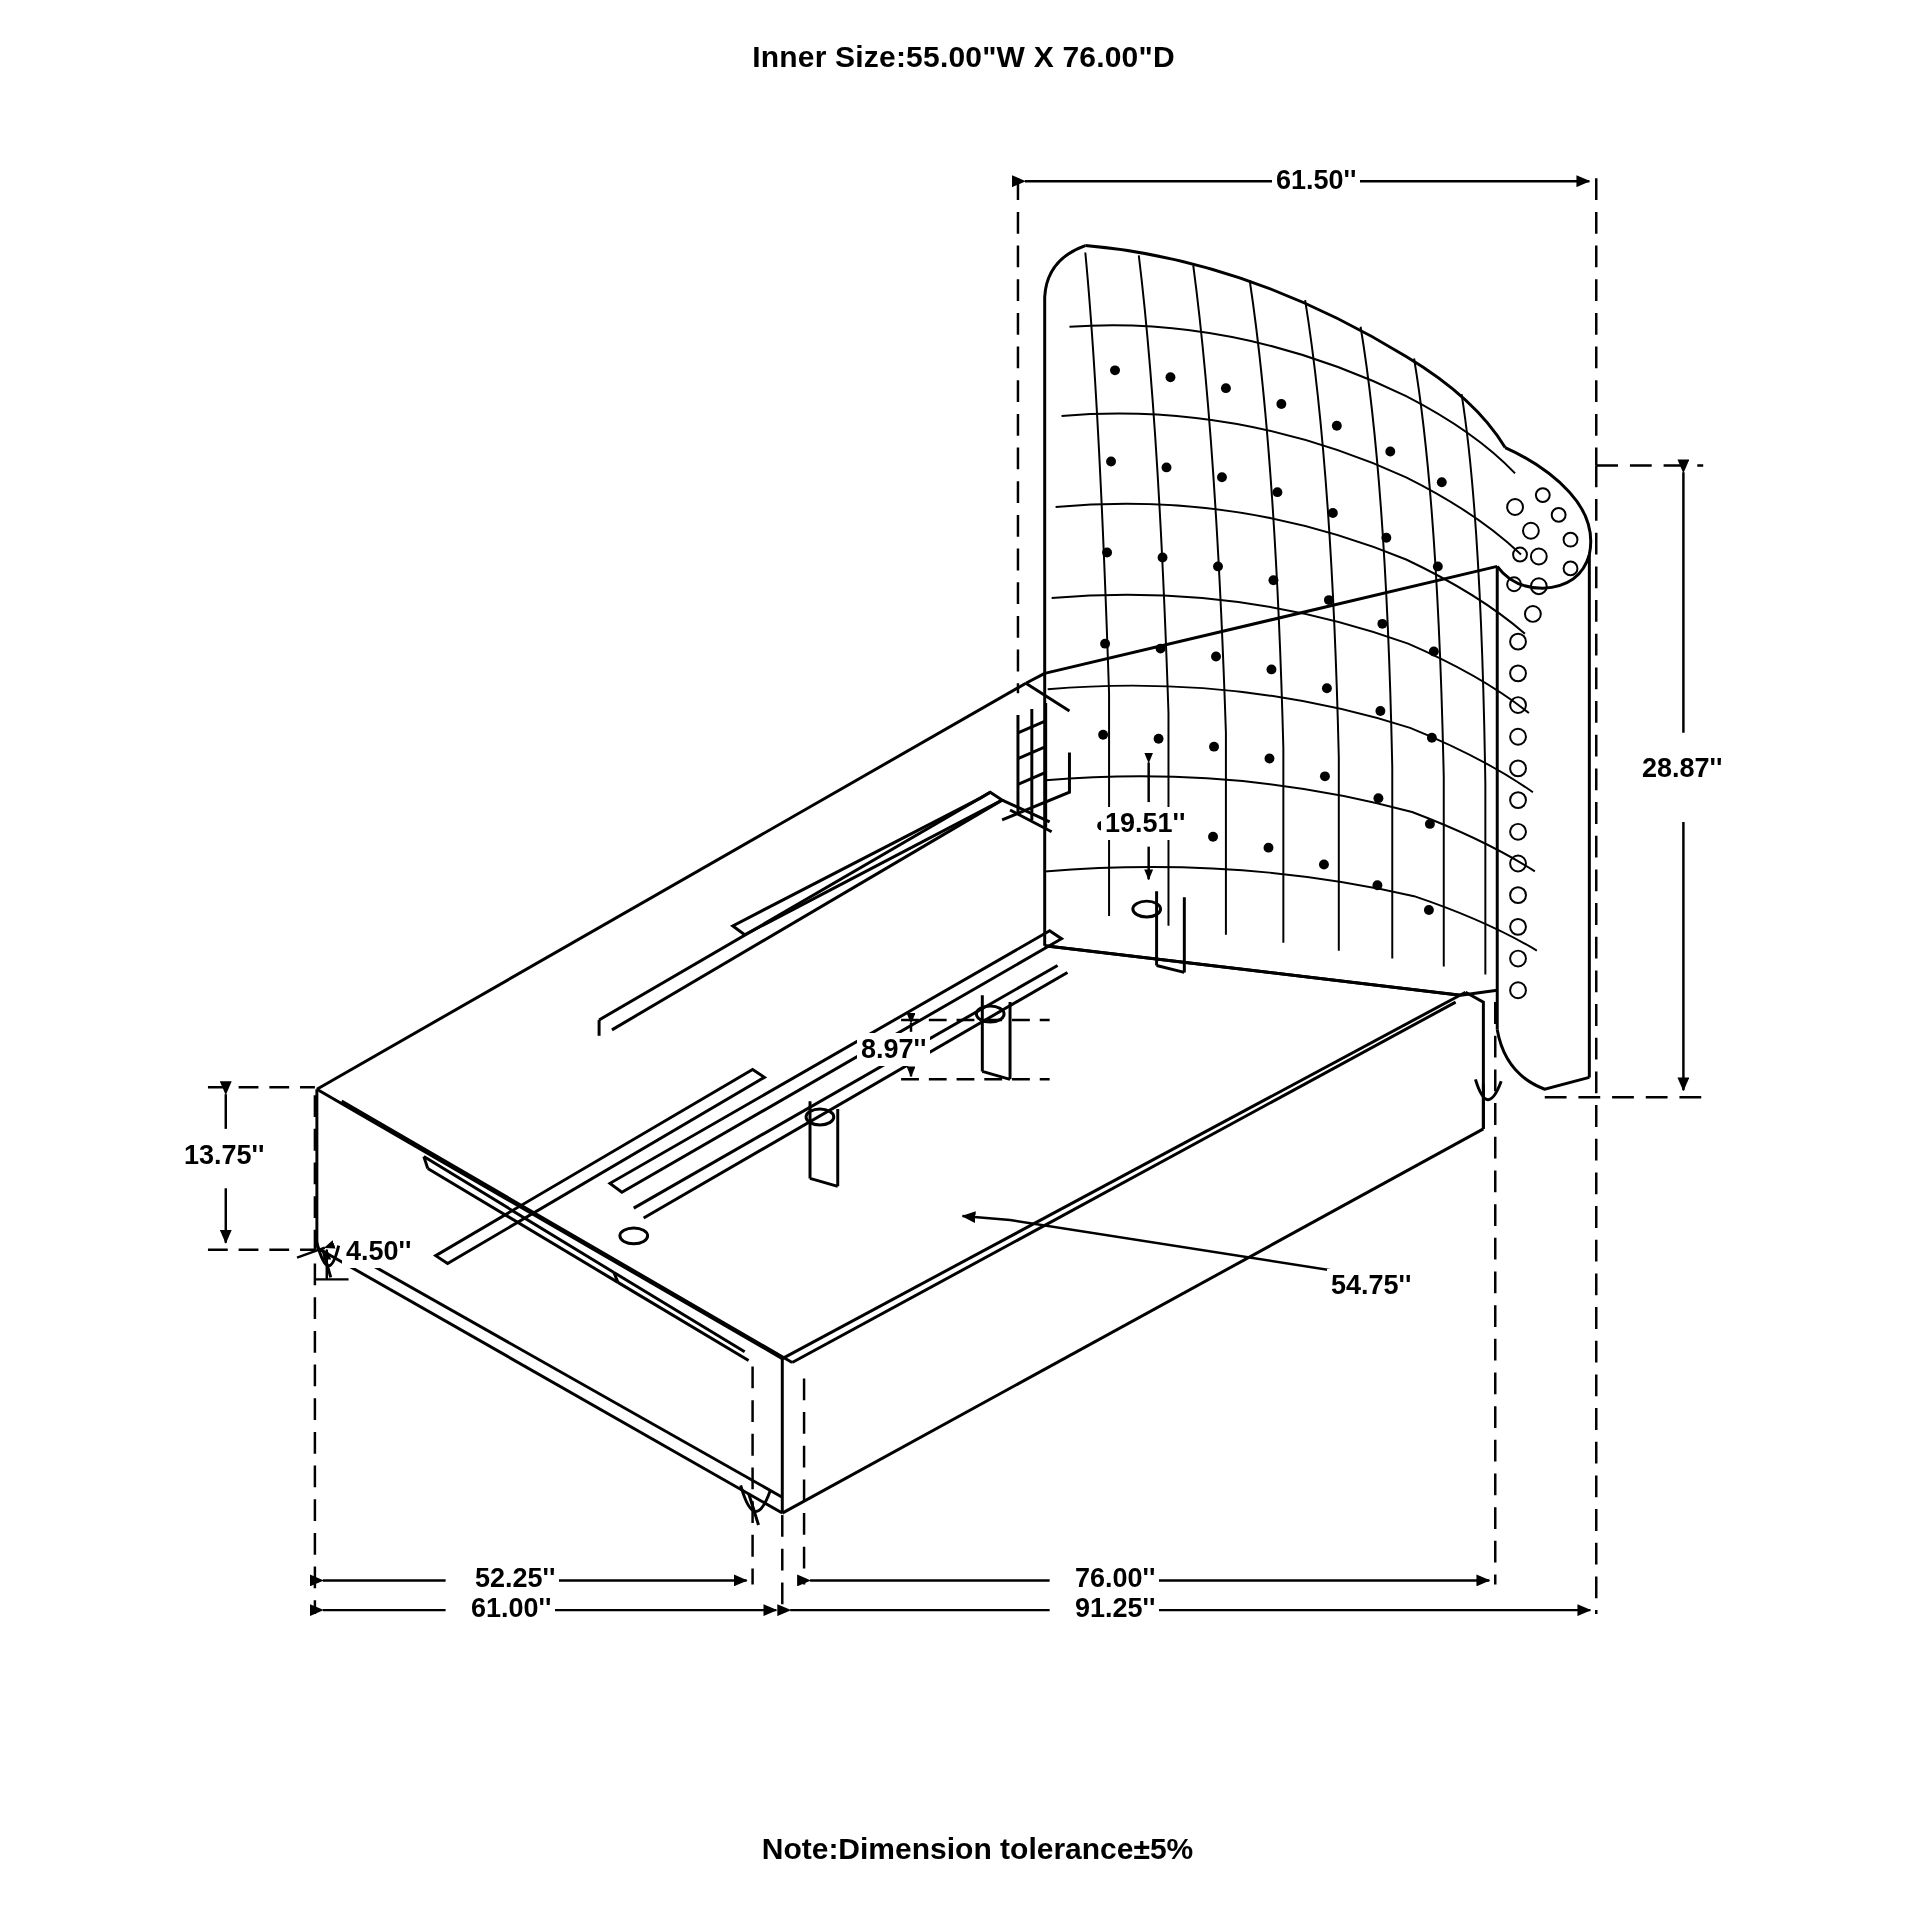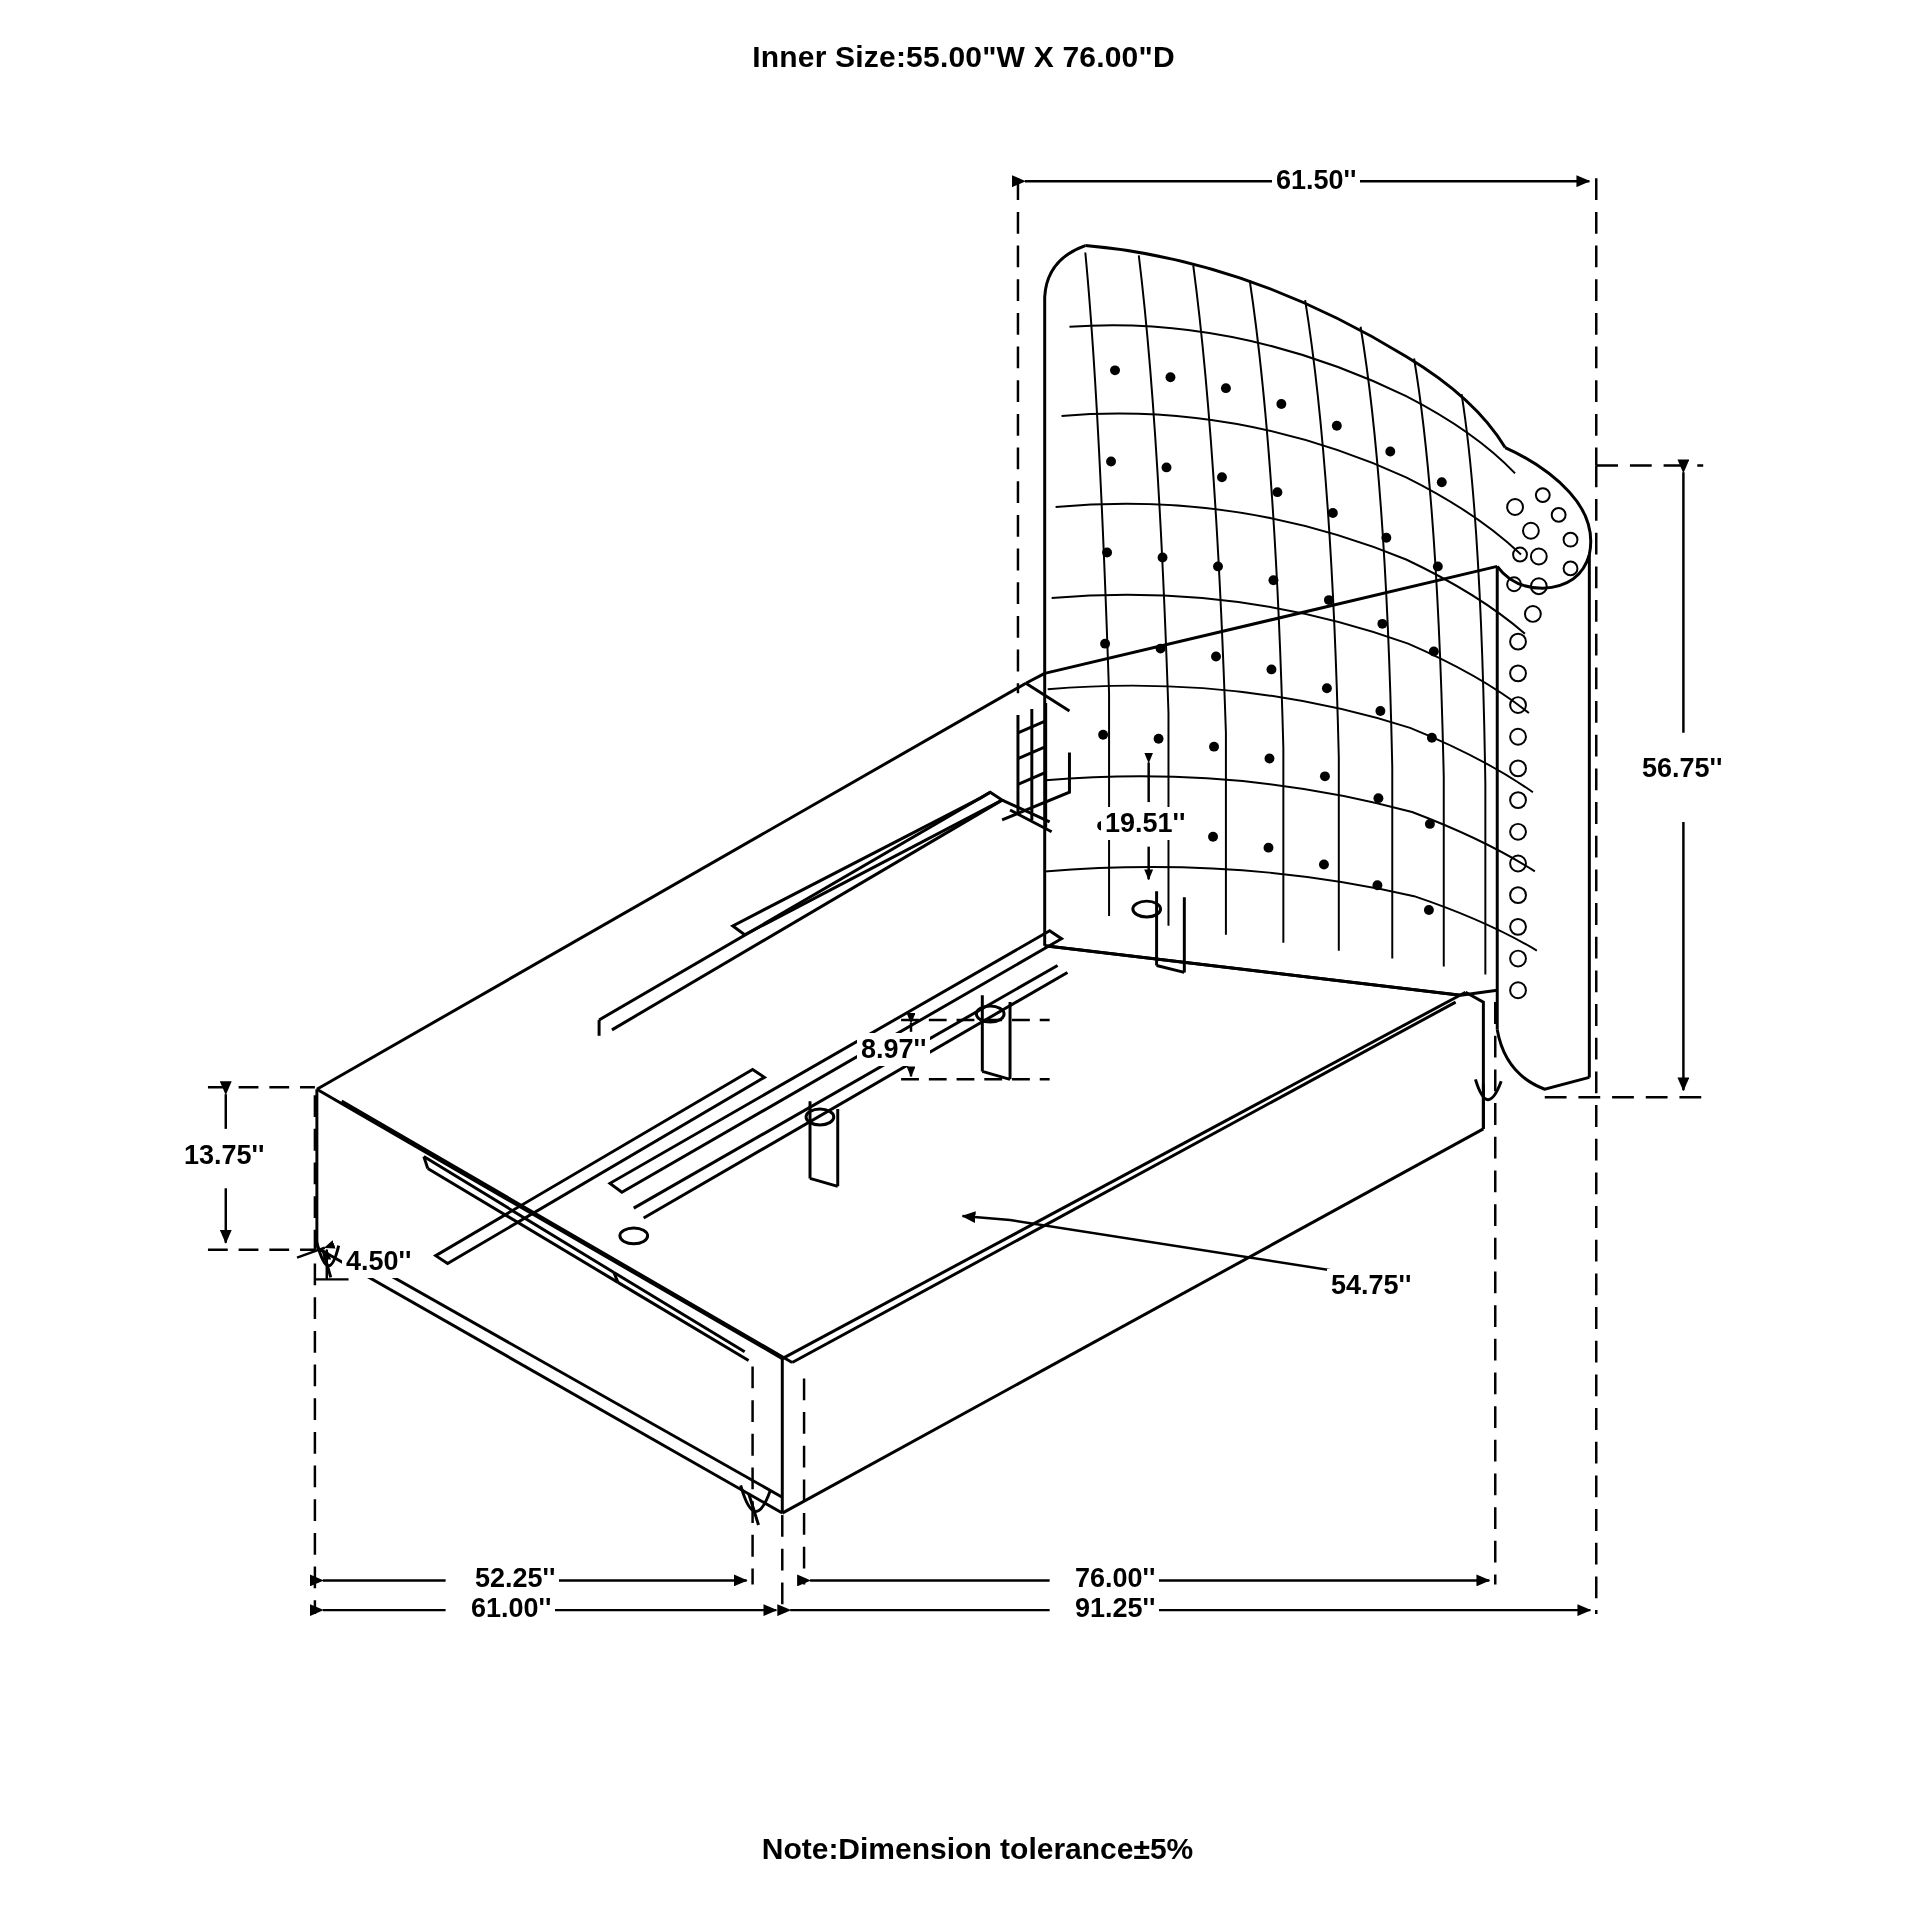--- a/index.html
+++ b/index.html
@@ -283,25 +283,25 @@
     </g>
 
     <g>
       <path d="M798,1626 L1060,1626" marker-start="url(#ah)"></path>
       <path d="M1162,1626 L1606,1626" marker-end="url(#ah)"></path>
     </g>
   </g>
 </svg>
 
 <div class="dimlabel" style="left:1272px;top:164px;">61.50''</div>
-<div class="dimlabel" style="left:1638px;top:752px;">56.75''</div>
+<div class="dimlabel" style="left:1638px;top:752px;">28.87''</div>
 <div class="dimlabel" style="left:1101px;top:807px;">19.51''</div>
 <div class="dimlabel" style="left:857px;top:1033px;">8.97''</div>
 <div class="dimlabel" style="left:180px;top:1139px;">13.75''</div>
-<div class="dimlabel" style="left:342px;top:1235px;margin-top:10px;">4.50''</div>
+<div class="dimlabel" style="left:342px;top:1235px;">4.50''</div>
 <div class="dimlabel" style="left:1327px;top:1269px;">54.75''</div>
 <div class="dimlabel" style="left:471px;top:1562px;">52.25''</div>
 <div class="dimlabel" style="left:1071px;top:1562px;">76.00''</div>
 <div class="dimlabel" style="left:467px;top:1592px;">61.00''</div>
 <div class="dimlabel" style="left:1071px;top:1592px;">91.25''</div>
 
 </div>
 
 
 </body></html>

